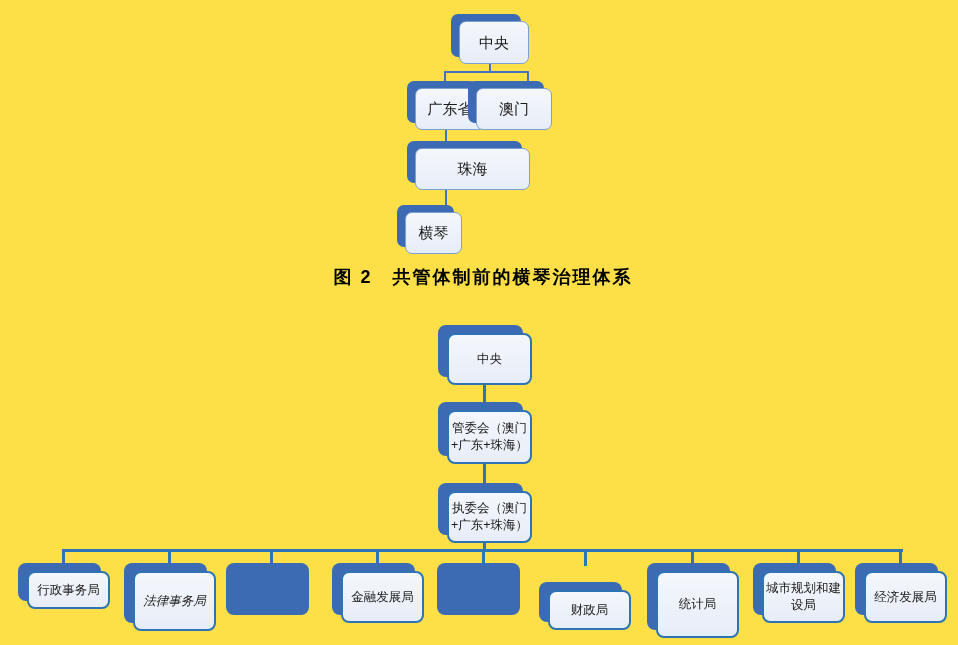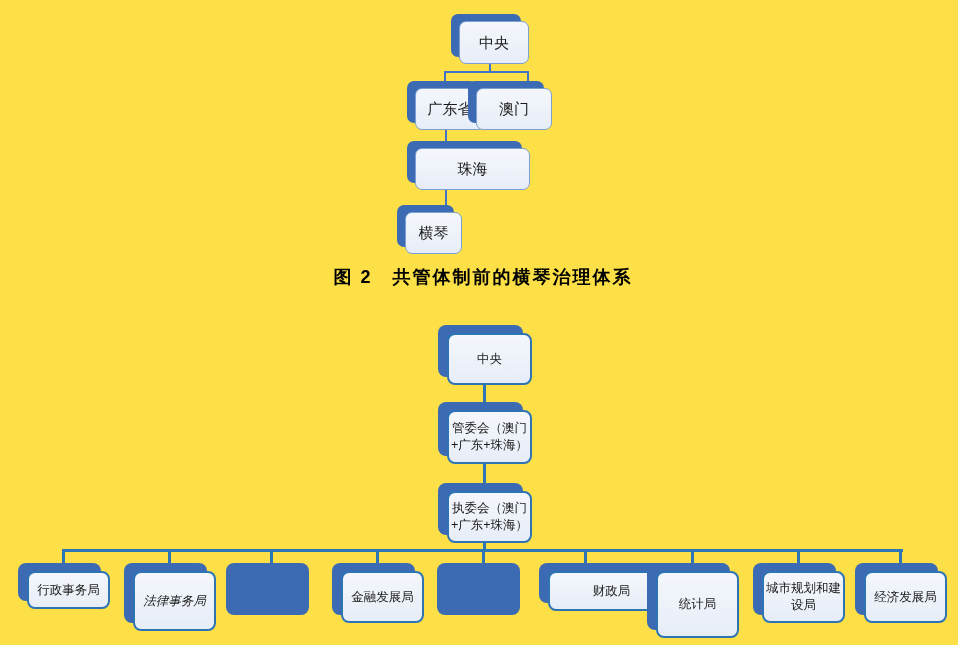--- a/index.html
+++ b/index.html
@@ -110,21 +110,21 @@
     <div class="node n2" style="left:226px;top:563px;width:92px;height:60px;">
       <div class="shadow"></div>
     </div>
     <div class="node n2" style="left:332px;top:563px;width:92px;height:60px;border-radius:11px;">
       <div class="shadow"></div>
       <div class="box">金融发展局</div>
     </div>
     <div class="node n2" style="left:437px;top:563px;width:92px;height:60px;">
       <div class="shadow"></div>
     </div>
-    <div class="node n2" style="left:539px;top:563px;width:92px;height:48px;padding-left:44px;">
+    <div class="node n2" style="left:539px;top:582px;width:92px;height:48px;">
       <div class="shadow"></div>
       <div class="box">财政局</div>
     </div>
     <div class="node n2" style="left:647px;top:563px;width:92px;height:75px;">
       <div class="shadow"></div>
       <div class="box">统计局</div>
     </div>
     <div class="node n2" style="left:753px;top:563px;width:92px;height:60px;border-radius:18px;">
       <div class="shadow"></div>
       <div class="box">城市规划和建

